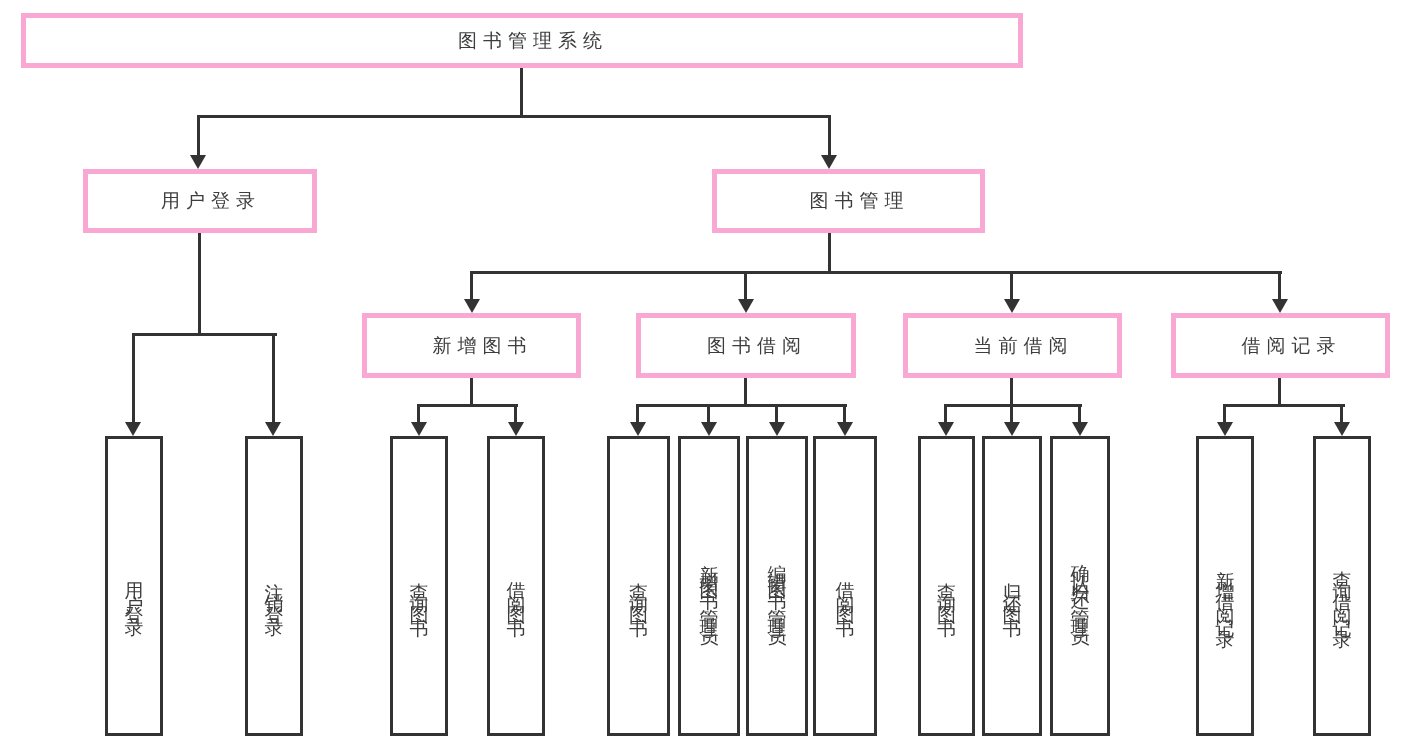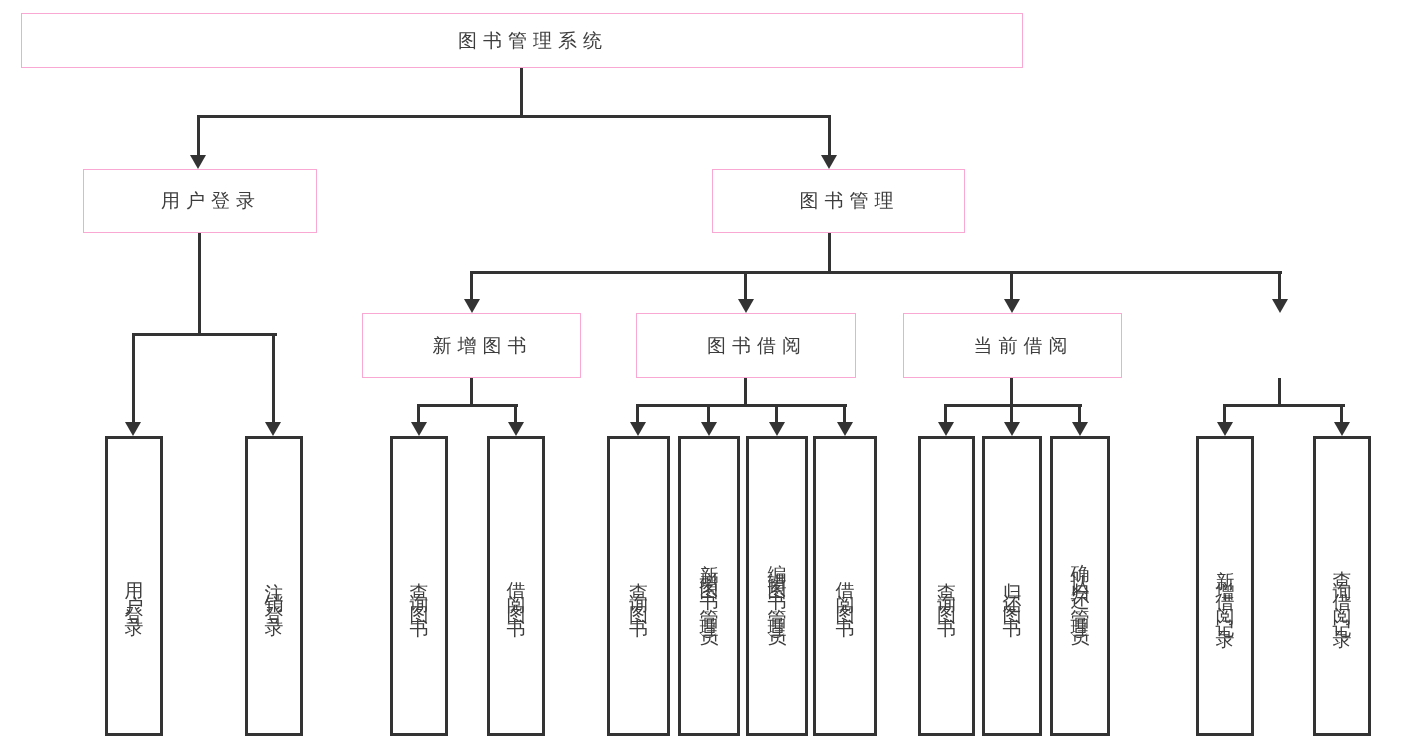--- a/index.html
+++ b/index.html
@@ -5,21 +5,21 @@
   html,body{margin:0;padding:0;background:#fff;}
   #canvas{
     position:relative;
     width:1405px;height:747px;
     background:#fff;
     font-family:"Liberation Sans","DejaVu Sans",sans-serif;
     overflow:hidden;
   }
   .node{
     position:absolute;box-sizing:border-box;
-    border:1px solid #f9a8d4;background:#fff;
+    border:5px solid #f9a8d4;background:#fff;
     display:flex;align-items:center;justify-content:center;
     font-size:19px;letter-spacing:6px;padding-left:22px;
     color:#3d3d3d;white-space:nowrap;
   }
   .vnode{
     position:absolute;box-sizing:border-box;
     border:3px solid #333;background:#fff;
     display:flex;align-items:center;justify-content:center;
     writing-mode:vertical-lr;text-orientation:mixed;
     font-size:19px;letter-spacing:12px;padding-top:10px;
@@ -47,21 +47,21 @@
   <div class="node" style="left:21px;top:13px;width:1002px;height:55px">图书管理系统</div>
 
   <div class="vline" style="left:520px;top:68px;height:50px"></div>
   <div class="hline" style="left:197px;top:115px;width:634px"></div>
   <div class="vline" style="left:197px;top:115px;height:40px"></div>
   <div class="arr" style="left:190px;top:155px"></div>
   <div class="vline" style="left:828px;top:115px;height:40px"></div>
   <div class="arr" style="left:821px;top:155px"></div>
 
   <div class="node" style="left:83px;top:169px;width:234px;height:64px">用户登录</div>
-  <div class="node" style="left:712px;top:169px;width:253px;height:64px">图书管理</div>
+  <div class="node" style="left:712px;top:169px;width:273px;height:64px">图书管理</div>
 
   <div class="vline" style="left:198px;top:233px;height:103px"></div>
   <div class="hline" style="left:132px;top:333px;width:145px"></div>
   <div class="vline" style="left:132px;top:333px;height:89px"></div>
   <div class="arr" style="left:125px;top:422px"></div>
   <div class="vline" style="left:272px;top:333px;height:89px"></div>
   <div class="arr" style="left:265px;top:422px"></div>
 
   <div class="vline" style="left:828px;top:233px;height:41px"></div>
   <div class="hline" style="left:470px;top:271px;width:812px"></div>
@@ -70,20 +70,21 @@
   <div class="vline" style="left:744px;top:271px;height:28px"></div>
   <div class="arr" style="left:738px;top:299px"></div>
   <div class="vline" style="left:1010px;top:271px;height:28px"></div>
   <div class="arr" style="left:1004px;top:299px"></div>
   <div class="vline" style="left:1278px;top:271px;height:28px"></div>
   <div class="arr" style="left:1272px;top:299px"></div>
 
   <div class="node" style="left:362px;top:313px;width:219px;height:65px">新增图书</div>
   <div class="node" style="left:636px;top:313px;width:220px;height:65px">图书借阅</div>
   <div class="node" style="left:903px;top:313px;width:219px;height:65px">当前借阅</div>
+  <div class="node" style="left:1171px;top:313px;width:219px;height:65px">借阅记录</div>
 
   <div class="vline" style="left:470px;top:378px;height:29px"></div>
   <div class="hline" style="left:417px;top:404px;width:101px"></div>
   <div class="vline" style="left:417px;top:404px;height:19px"></div>
   <div class="arr" style="left:411px;top:422px"></div>
   <div class="vline" style="left:514px;top:404px;height:19px"></div>
   <div class="arr" style="left:508px;top:422px"></div>
 
   <div class="vline" style="left:744px;top:378px;height:29px"></div>
   <div class="hline" style="left:636px;top:404px;width:211px"></div>

